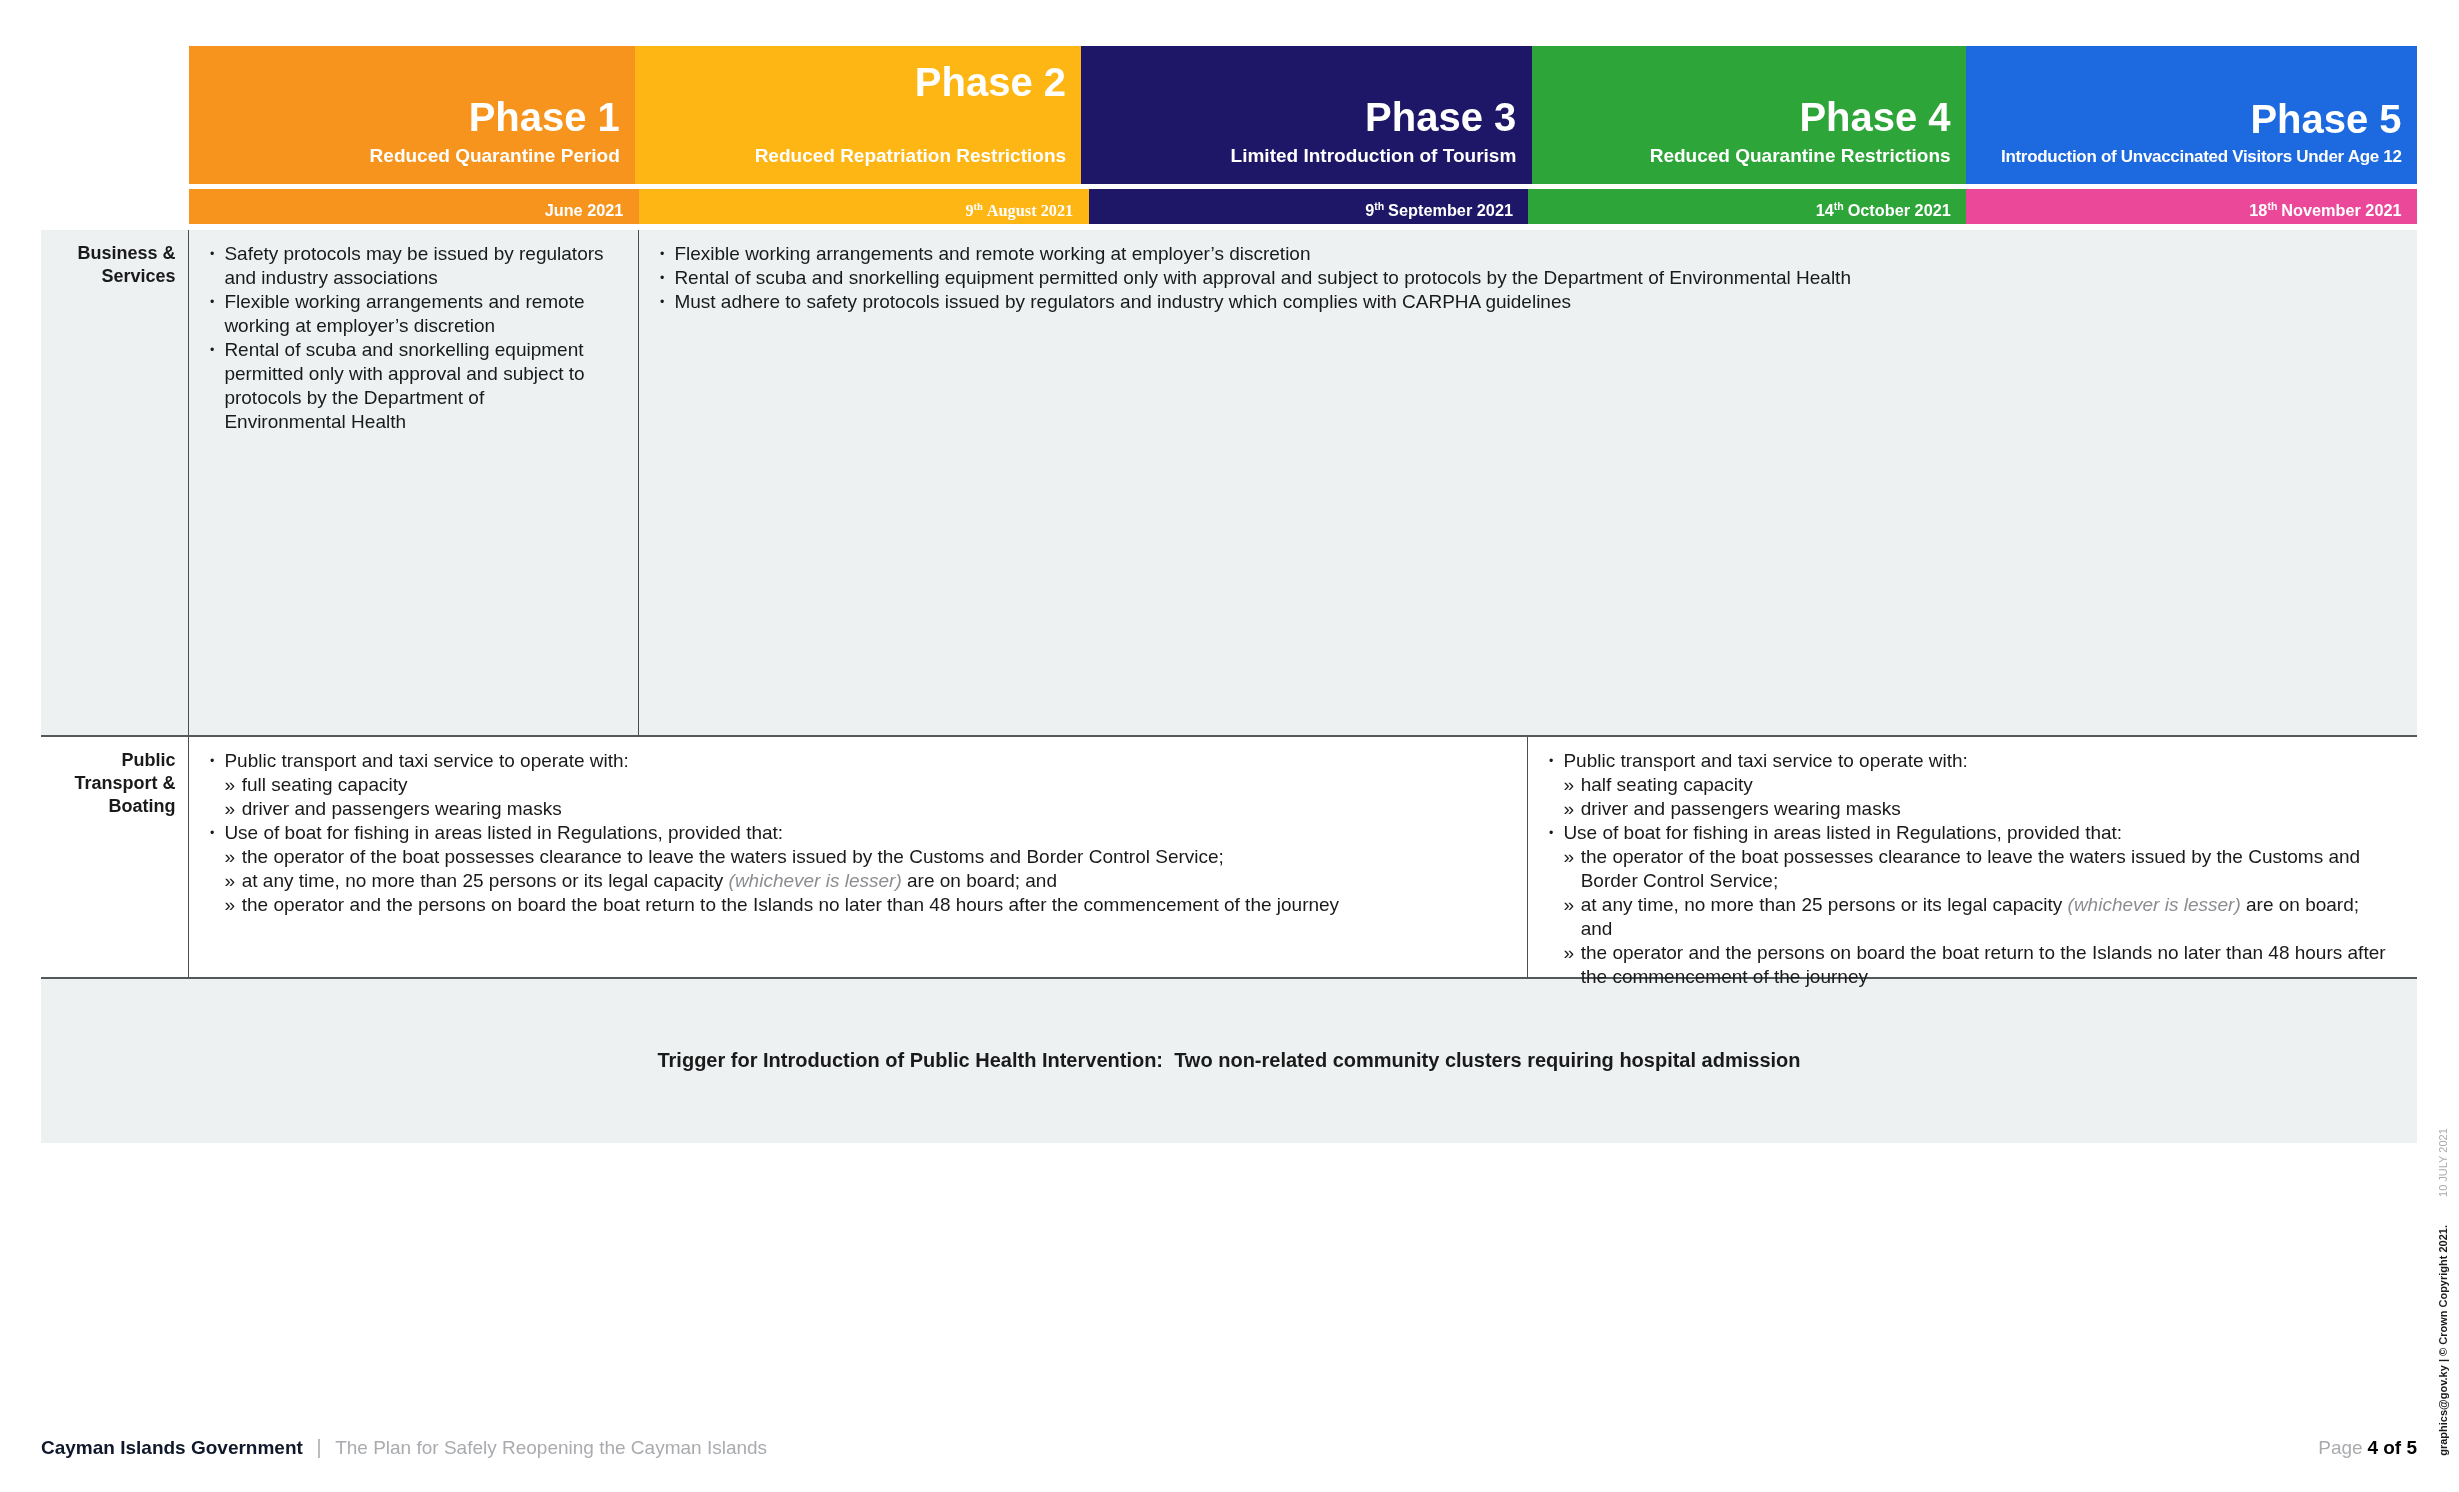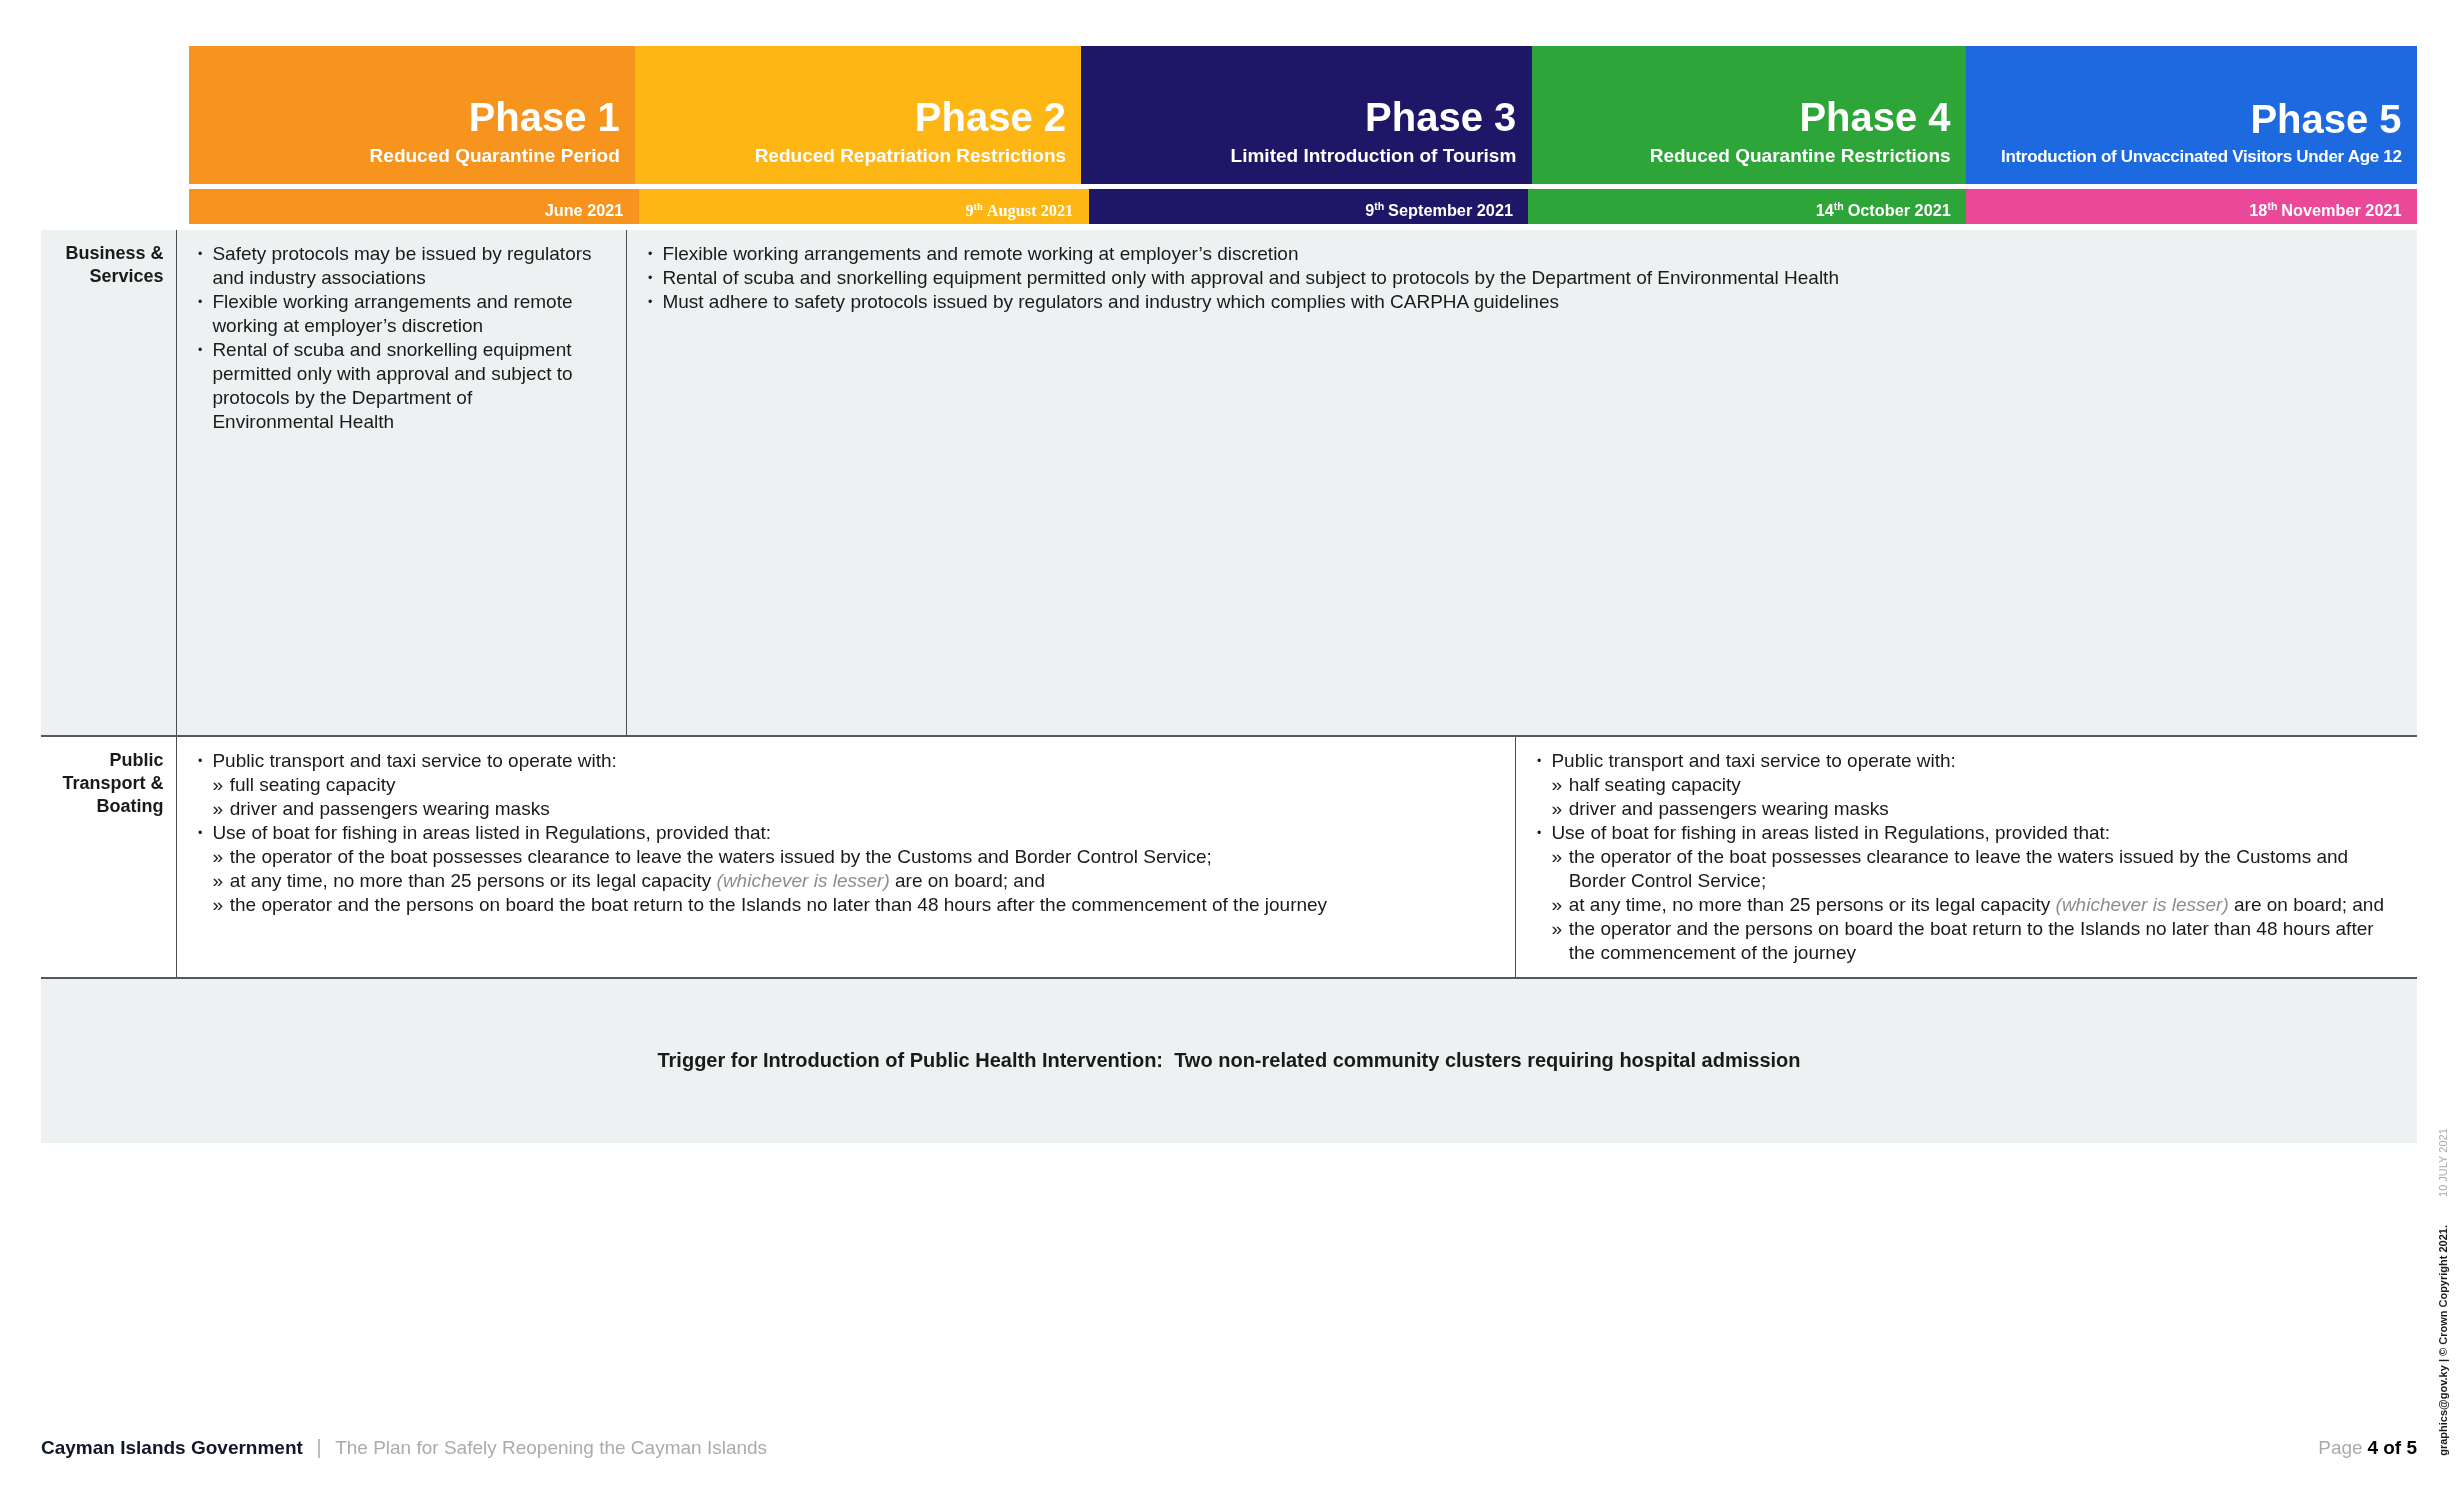--- a/index.html
+++ b/index.html
@@ -31,21 +31,21 @@
   .date-row .date-cell:nth-child(3){width:440px;}
   .date-row .date-cell:nth-child(4){width:438px;}
   .date-row .date-cell:nth-child(5){width:451px;}
   .date-ord{font-size:10.6px;vertical-align:5.8px;}
   .date-month{margin-left:3.8px;}
 
   
   .body-row{display:flex;box-sizing:border-box;}
   .row-business{height:505px;background:#EDF1F2;margin-top:5.8px;}
   .row-transport{height:242px;background:#ffffff;border-top:2.9px solid #54585A;}
-  .row-label{width:136px;box-sizing:border-box;text-align:right;
+  .row-label{width:148px;box-sizing:border-box;text-align:right;
              padding:12.5px 12.5px 0 0;font-weight:bold;font-size:18px;line-height:23px;
              white-space:pre-line;border-right:1.9px solid #4A4E50;}
   .cells{flex:1;display:flex;}
   .cell{box-sizing:border-box;padding:12.5px 29px 0 21px;}
   .row-business .cell-a{width:450px;border-right:1.9px solid #4A4E50;}
   .row-transport .cell-a{width:1339px;border-right:1.9px solid #4A4E50;}
   .cell-b{flex:1;}
 
   .b-item{display:flex;}
   .b-marker{width:14.4px;font-size:12.5px;line-height:24px;flex:none;}
@@ -79,21 +79,21 @@
 </head>
 <body>
 
 <div class="table">
 
   <div class="header-row">
     <div class="phase" style="background-color: rgb(247, 148, 30);">
       <div class="phase-title">Phase 1</div>
       <div class="phase-sub">Reduced Quarantine Period</div>
     </div>
-    <div class="phase" style="background-color: rgb(253, 182, 20);">
+    <div class="phase" style="background-color: rgb(253, 182, 20); gap: 35px;">
       <div class="phase-title">Phase 2</div>
       <div class="phase-sub">Reduced Repatriation Restrictions</div>
     </div>
     <div class="phase" style="background-color: rgb(30, 23, 103);">
       <div class="phase-title">Phase 3</div>
       <div class="phase-sub">Limited Introduction of Tourism</div>
     </div>
     <div class="phase" style="background-color: rgb(46, 165, 56);">
       <div class="phase-title">Phase 4</div>
       <div class="phase-sub">Reduced Quarantine Restrictions</div>

